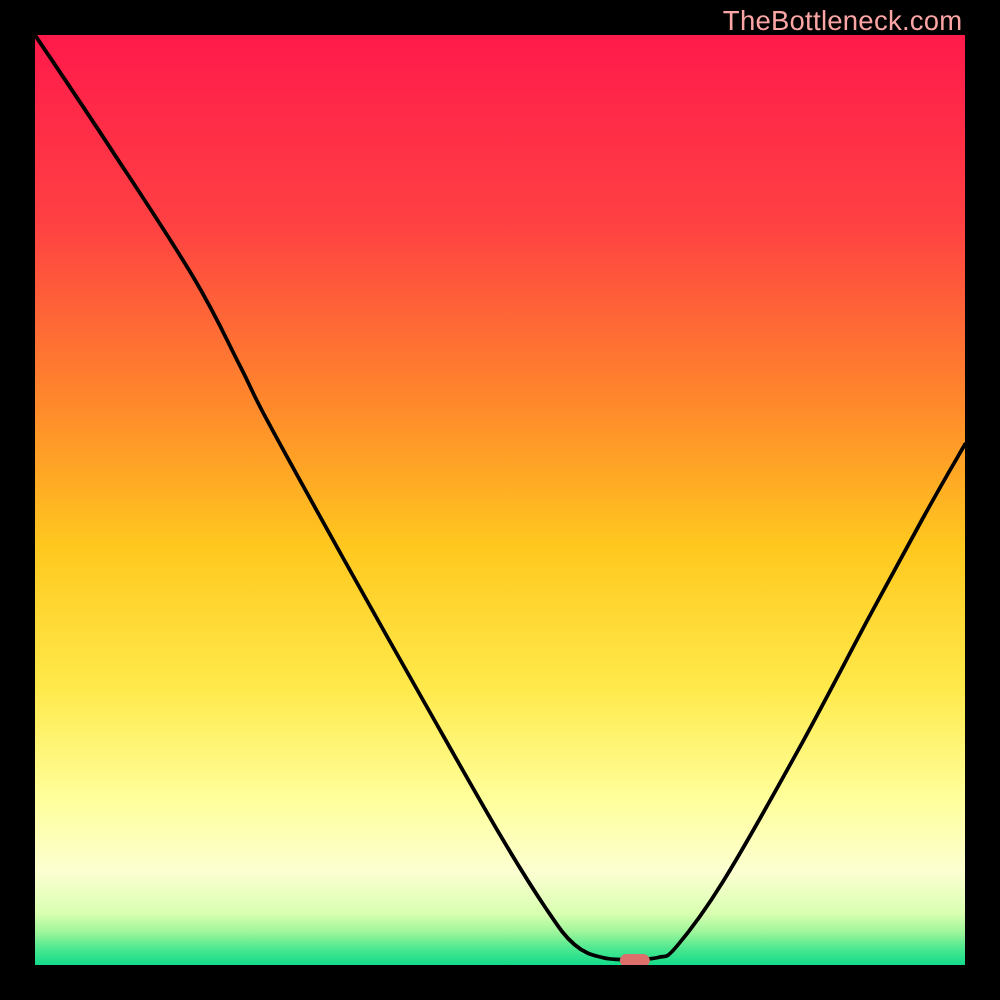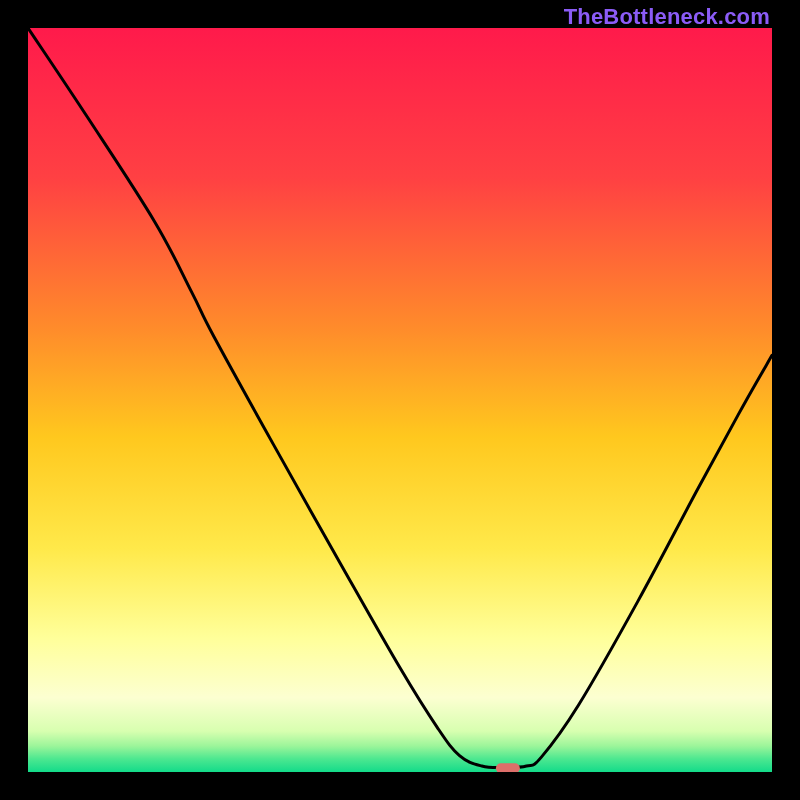--- a/index.html
+++ b/index.html
@@ -21,23 +21,23 @@
     position: absolute;
     left: 28px;
     top: 28px;
     width: 744px;
     height: 744px;
   }
   .watermark {
     position: absolute;
     top: 4px;
     right: 30px;
-    color: #8b5cf6;
+    color: #fca5a5;
     font-size: 22px;
-    font-weight: 700;
+    font-weight: 400;
     letter-spacing: 0.2px;
     user-select: none;
   }
   svg {
     display: block;
   }
 </style>
 </head>
 <body>
 

